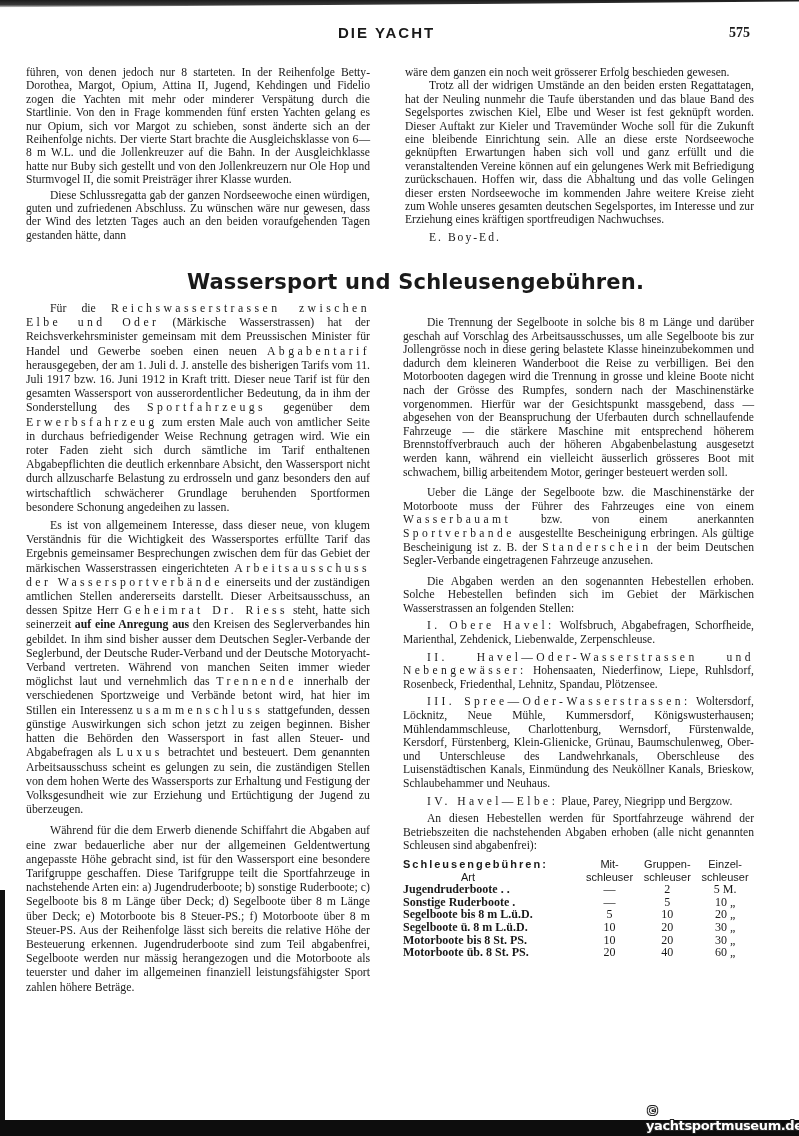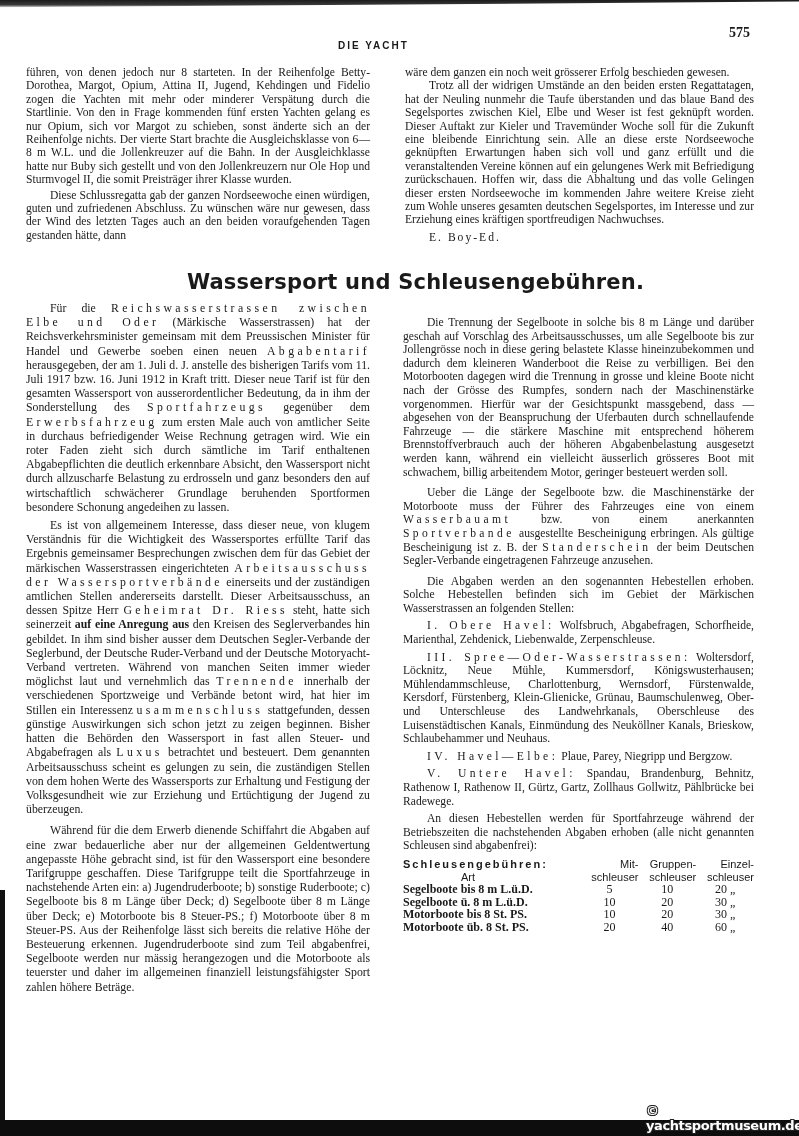--- a/index.html
+++ b/index.html
@@ -21,21 +21,21 @@
   .bottom-edge {
     position: absolute; left: 0; top: 1120px; width: 799px; height: 16px;
     background: #0d0d0d;
   }
   .running-head {
     position: absolute; top: 24px; left: 0; width: 799px; height: 20px;
   }
   .journal-title {
     position: absolute; left: 338px; top: 0;
     font-family: "Liberation Sans", "DejaVu Sans", sans-serif;
-    font-weight: bold; font-size: 10px; letter-spacing: 2px; margin-top: 16px;
+    font-weight: bold; font-size: 15px; letter-spacing: 2px;
   }
   .page-number {
     position: absolute; left: 729px; top: 1px;
     font-family: "Liberation Serif", serif; font-weight: bold; font-size: 14px;
   }
   .col {
     position: absolute; font-size: 11.6px; line-height: 13.4px;
     text-align: justify; hyphens: manual;
   }
   .col p { margin: 0; text-indent: 24px; }
@@ -50,21 +50,21 @@
     font-weight: bold; font-size: 21px; letter-spacing: 0.2px; padding-left: 16px;
   }
   .col-left-main { left: 26px; top: 301px; width: 344px; font-size: 11.8px; line-height: 14.2px; }
   .col-right-main { left: 403px; top: 316px; width: 351px; font-size: 11.6px; line-height: 13.6px; }
   .sp { letter-spacing: 3.4px; }
   .b { font-weight: bold; }
   .fee-table {
     border-collapse: collapse; width: 351px; margin-top: 5px;
     font-family: "Liberation Sans", "DejaVu Sans", sans-serif; font-size: 11px; line-height: 12.6px;
   }
-  .fee-table th { font-weight: normal; text-align: right; vertical-align: bottom; padding: 0; }
+  .fee-table th { font-weight: normal; text-align: center; vertical-align: bottom; padding: 0; }
   .fee-table th.first { text-align: left; }
   .fee-table .sp-head { letter-spacing: 2px; font-weight: bold; }
   .fee-table td { padding: 0; text-align: center; }
   .fee-table td.art { text-align: left; font-weight: bold; white-space: nowrap; font-family: "Liberation Serif", serif; font-size: 12px; }
   .fee-table td.num { font-family: "Liberation Serif", serif; font-size: 12px; }
   .watermark {
     position: absolute; left: 646px; top: 1103px;
     font-family: "DejaVu Sans", sans-serif; font-weight: bold; font-size: 13px;
     color: #ffffff; letter-spacing: -0.4px;
     text-shadow: -1px -1px 0 #222, 1px -1px 0 #222, -1px 1px 0 #222, 1px 1px 0 #222;
@@ -105,23 +105,23 @@
   <p style="margin-top:7px">Während für die dem Erwerb dienende Schiffahrt die Abgaben auf eine zwar bedauerliche aber nur der allgemeinen Geldentwertung angepasste Höhe gebracht sind, ist für den Wassersport eine besondere Tarifgruppe geschaffen. Diese Tarifgruppe teilt die Sportfahrzeuge in nachstehende Arten ein: a) Jugendruderboote; b) sonstige Ruderboote; c) Segelboote bis 8 m Länge über Deck; d) Segelboote über 8 m Länge über Deck; e) Motorboote bis 8 Steuer-PS.; f) Motorboote über 8 m Steuer-PS. Aus der Reihenfolge lässt sich bereits die relative Höhe der Besteuerung erkennen. Jugendruderboote sind zum Teil abgabenfrei, Segelboote werden nur mässig herangezogen und die Motorboote als teuerster und daher im allgemeinen finanziell leistungsfähigster Sport zahlen höhere Beträge.</p>
 </section>
 
 <section class="col col-right-main">
   <p>Die Trennung der Segelboote in solche bis 8 m Länge und darüber geschah auf Vorschlag des Arbeitsausschusses, um alle Segelboote bis zur Jollengrösse noch in diese gering belastete Klasse hineinzubekommen und dadurch dem kleineren Wanderboot die Reise zu verbilligen. Bei den Motorbooten dagegen wird die Trennung in grosse und kleine Boote nicht nach der Grösse des Rumpfes, sondern nach der Maschinenstärke vorgenommen. Hierfür war der Gesichtspunkt massgebend, dass — abgesehen von der Beanspruchung der Uferbauten durch schnellaufende Fahrzeuge — die stärkere Maschine mit entsprechend höherem Brennstoffverbrauch auch der höheren Abgabenbelastung ausgesetzt werden kann, während ein vielleicht äusserlich grösseres Boot mit schwachem, billig arbeitendem Motor, geringer besteuert werden soll.</p>
   <p style="margin-top:7px">
     <span>Ueber die Länge der Segelboote bzw. die Maschinenstärke der Motorboote muss der Führer des Fahrzeuges eine von einem </span><span class="sp">Wasserbauamt</span><span> bzw. von einem anerkannten </span><span class="sp">Sportverbande</span><span> ausgestellte Bescheinigung erbringen. Als gültige Bescheinigung ist z. B. der </span><span class="sp">Standerschein</span><span> der beim Deutschen Segler-Verbande eingetragenen Fahrzeuge anzusehen.</span>
   </p>
   <p style="margin-top:7px">Die Abgaben werden an den sogenannten Hebestellen erhoben. Solche Hebestellen befinden sich im Gebiet der Märkischen Wasserstrassen an folgenden Stellen:</p>
   <p><span class="sp">I. Obere Havel:</span><span> Wolfsbruch, Abgabefragen, Schorfheide, Marienthal, Zehdenick, Liebenwalde, Zerpenschleuse.</span></p>
+  <p><span class="sp">II. Havel—Oder-Wasserstrassen und Nebengewässer:</span><span> Hohensaaten, Niederfinow, Liepe, Ruhlsdorf, Rosenbeck, Friedenthal, Lehnitz, Spandau, Plötzensee.</span></p>
   <p><span class="sp">III. Spree—Oder-Wasserstrassen:</span><span> Woltersdorf, Löcknitz, Neue Mühle, Kummersdorf, Königswusterhausen; Mühlendammschleuse, Charlottenburg, Wernsdorf, Fürstenwalde, Kersdorf, Fürstenberg, Klein-Glienicke, Grünau, Baumschulenweg, Ober- und Unterschleuse des Landwehrkanals, Oberschleuse des Luisenstädtischen Kanals, Einmündung des Neuköllner Kanals, Brieskow, Schlaubehammer und Neuhaus.</span></p>
   <p><span class="sp">IV. Havel—Elbe:</span><span> Plaue, Parey, Niegripp und Bergzow.</span></p>
-  <p><span class="sp">V. Untere Havel:</span><span> Spandau, Brandenburg, Behnitz, Rathenow I, Rathenow II, Gürtz, Gartz, Zollhaus Gollwitz, Pählbrücke bei Radewege.</span></p>
   <p>An diesen Hebestellen werden für Sportfahrzeuge während der Betriebszeiten die nachstehenden Abgaben erhoben (alle nicht genannten Schleusen sind abgabenfrei):</p>
 
   <table class="fee-table">
     <thead>
       <tr>
         <th class="first">
           <div class="sp-head">Schleusengebühren:</div>
           <div style="padding-left:58px">Art</div>
         </th>
         <th>
@@ -132,20 +132,32 @@
           <div>Gruppen-</div>
           <div>schleuser</div>
         </th>
         <th>
           <div>Einzel-</div>
           <div>schleuser</div>
         </th>
       </tr>
     </thead>
     <tbody>
+      <tr>
+        <td class="art">Jugendruderboote  . .</td>
+        <td class="num">—</td>
+        <td class="num">2</td>
+        <td class="num">5 M.</td>
+      </tr>
+      <tr>
+        <td class="art">Sonstige Ruderboote  .</td>
+        <td class="num">—</td>
+        <td class="num">5</td>
+        <td class="num">10 „</td>
+      </tr>
       <tr>
         <td class="art">Segelboote bis 8 m L.ü.D.</td>
         <td class="num">5</td>
         <td class="num">10</td>
         <td class="num">20 „</td>
       </tr>
       <tr>
         <td class="art">Segelboote ü. 8 m L.ü.D.</td>
         <td class="num">10</td>
         <td class="num">20</td>

